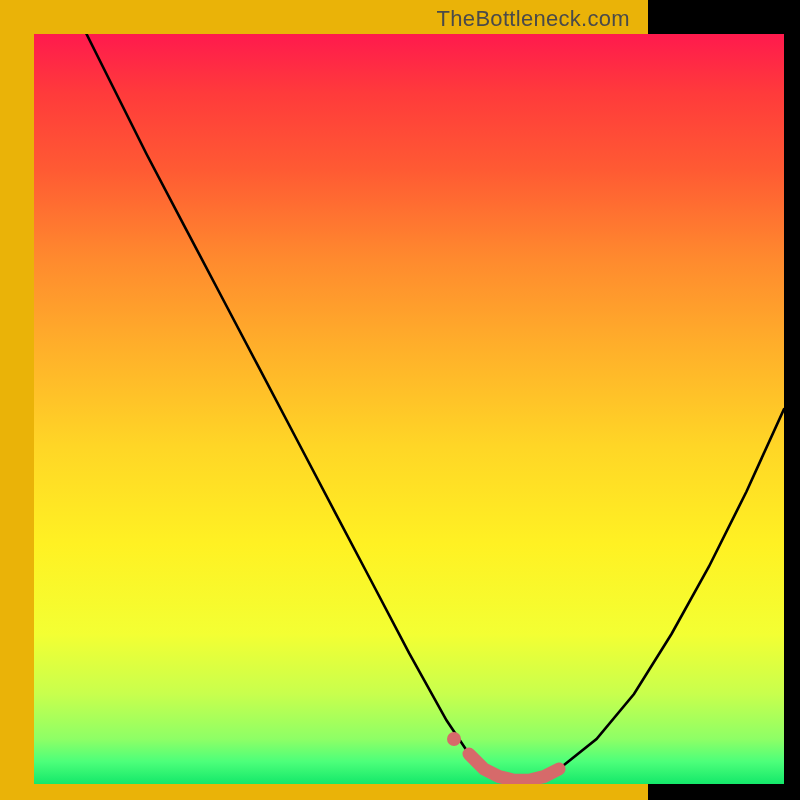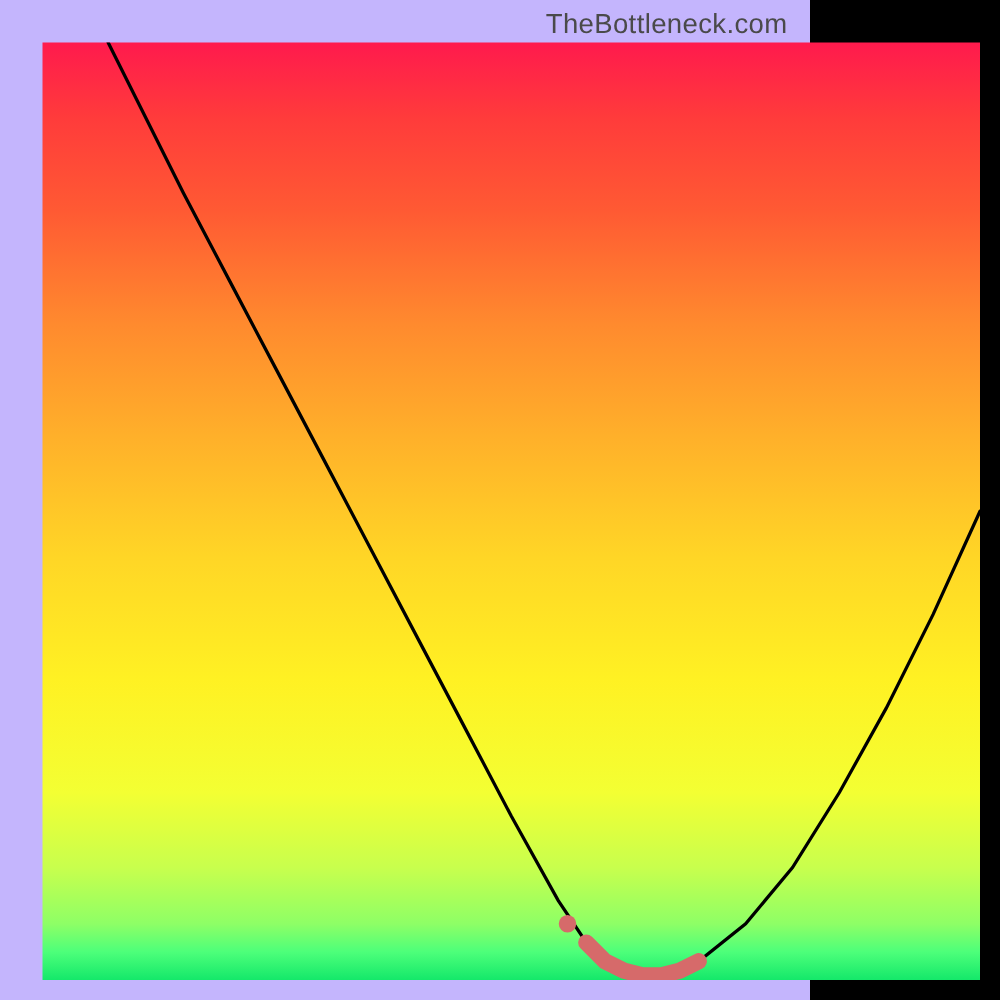--- a/index.html
+++ b/index.html
@@ -8,21 +8,21 @@
     background: #000;
     width: 800px;
     height: 800px;
     overflow: hidden;
     font-family: Arial, Helvetica, sans-serif;
   }
   .container {
     position: relative;
     width: 648px;
     height: 800px;
-    background: #c4b5fd;
+    background: #eab308;
   }
   .plot-area {
     position: absolute;
     left: 34px;
     top: 34px;
     width: 750px;
     height: 750px;
     background: linear-gradient(to bottom,
       #ff1a4d 0%,
       #ff3b3b 8%,

